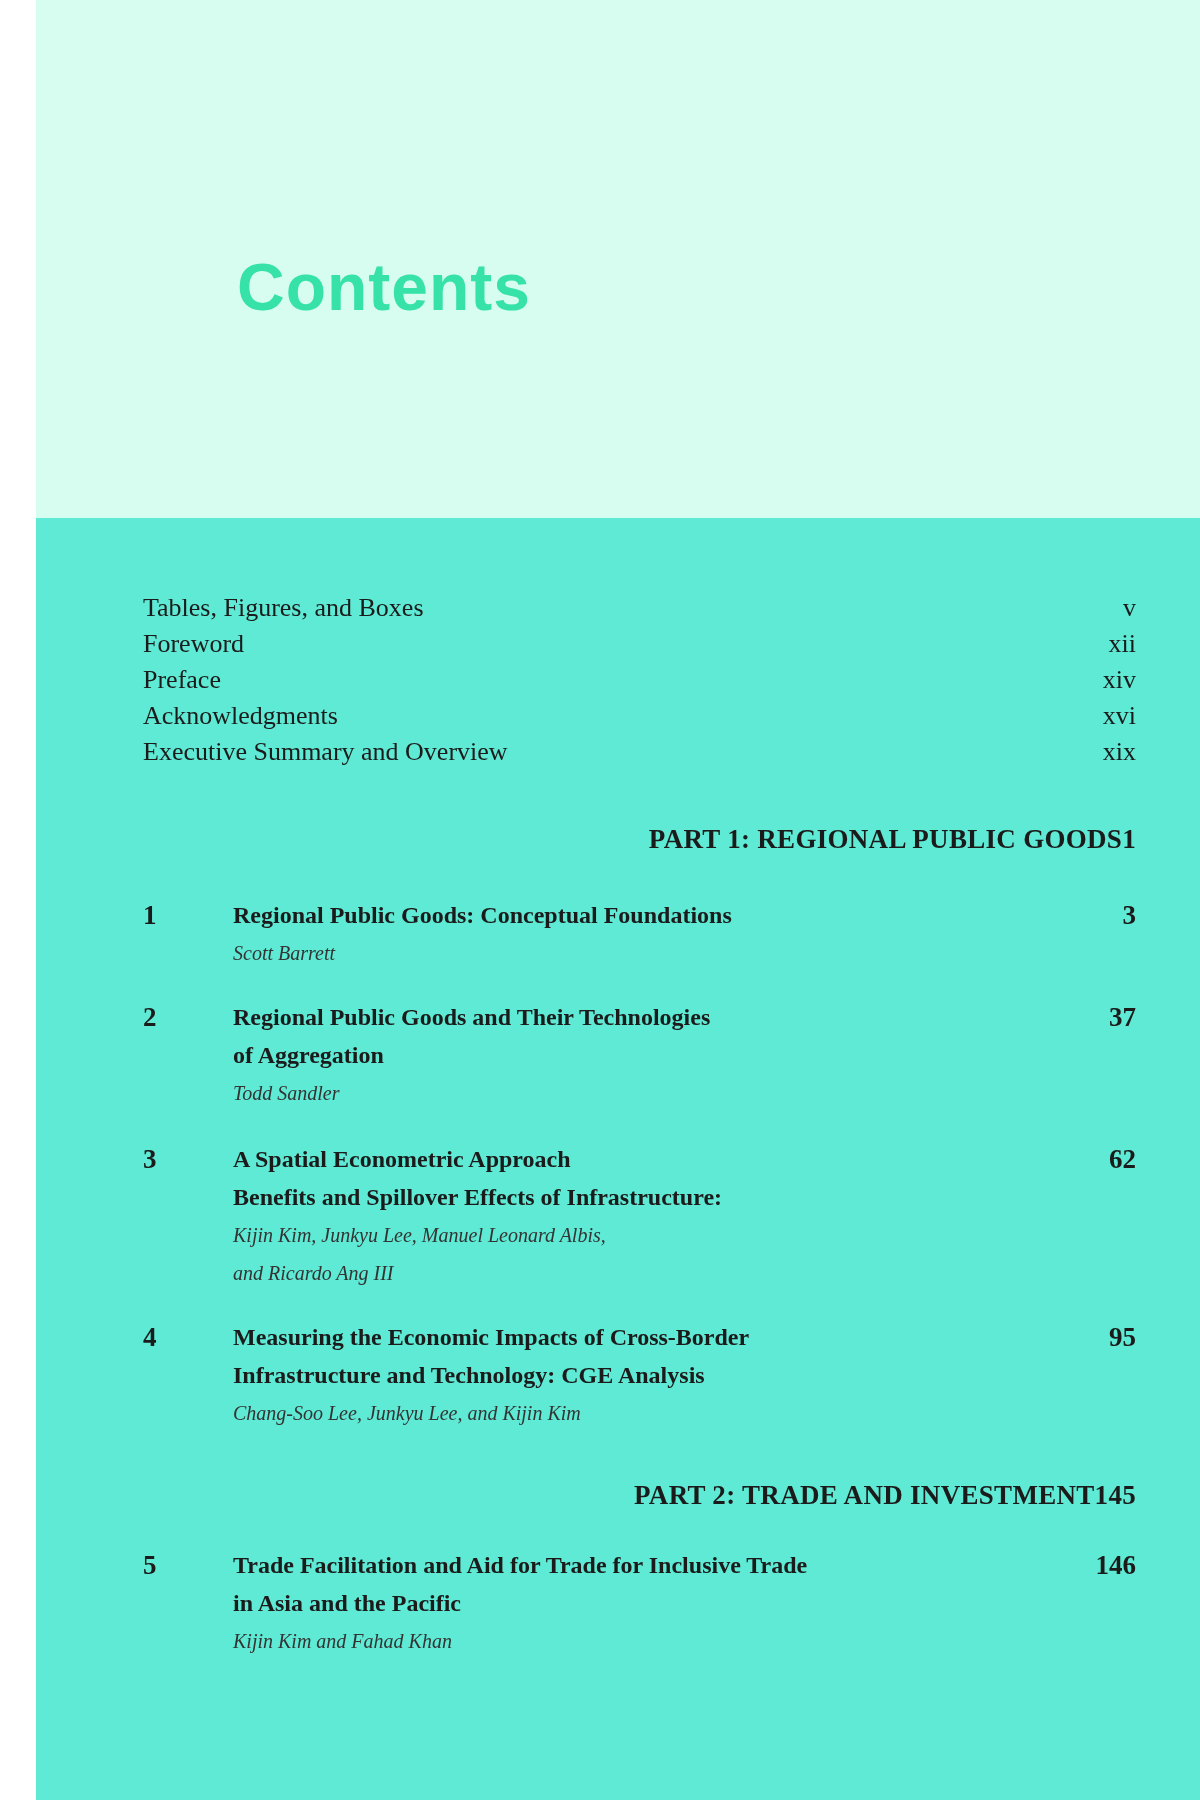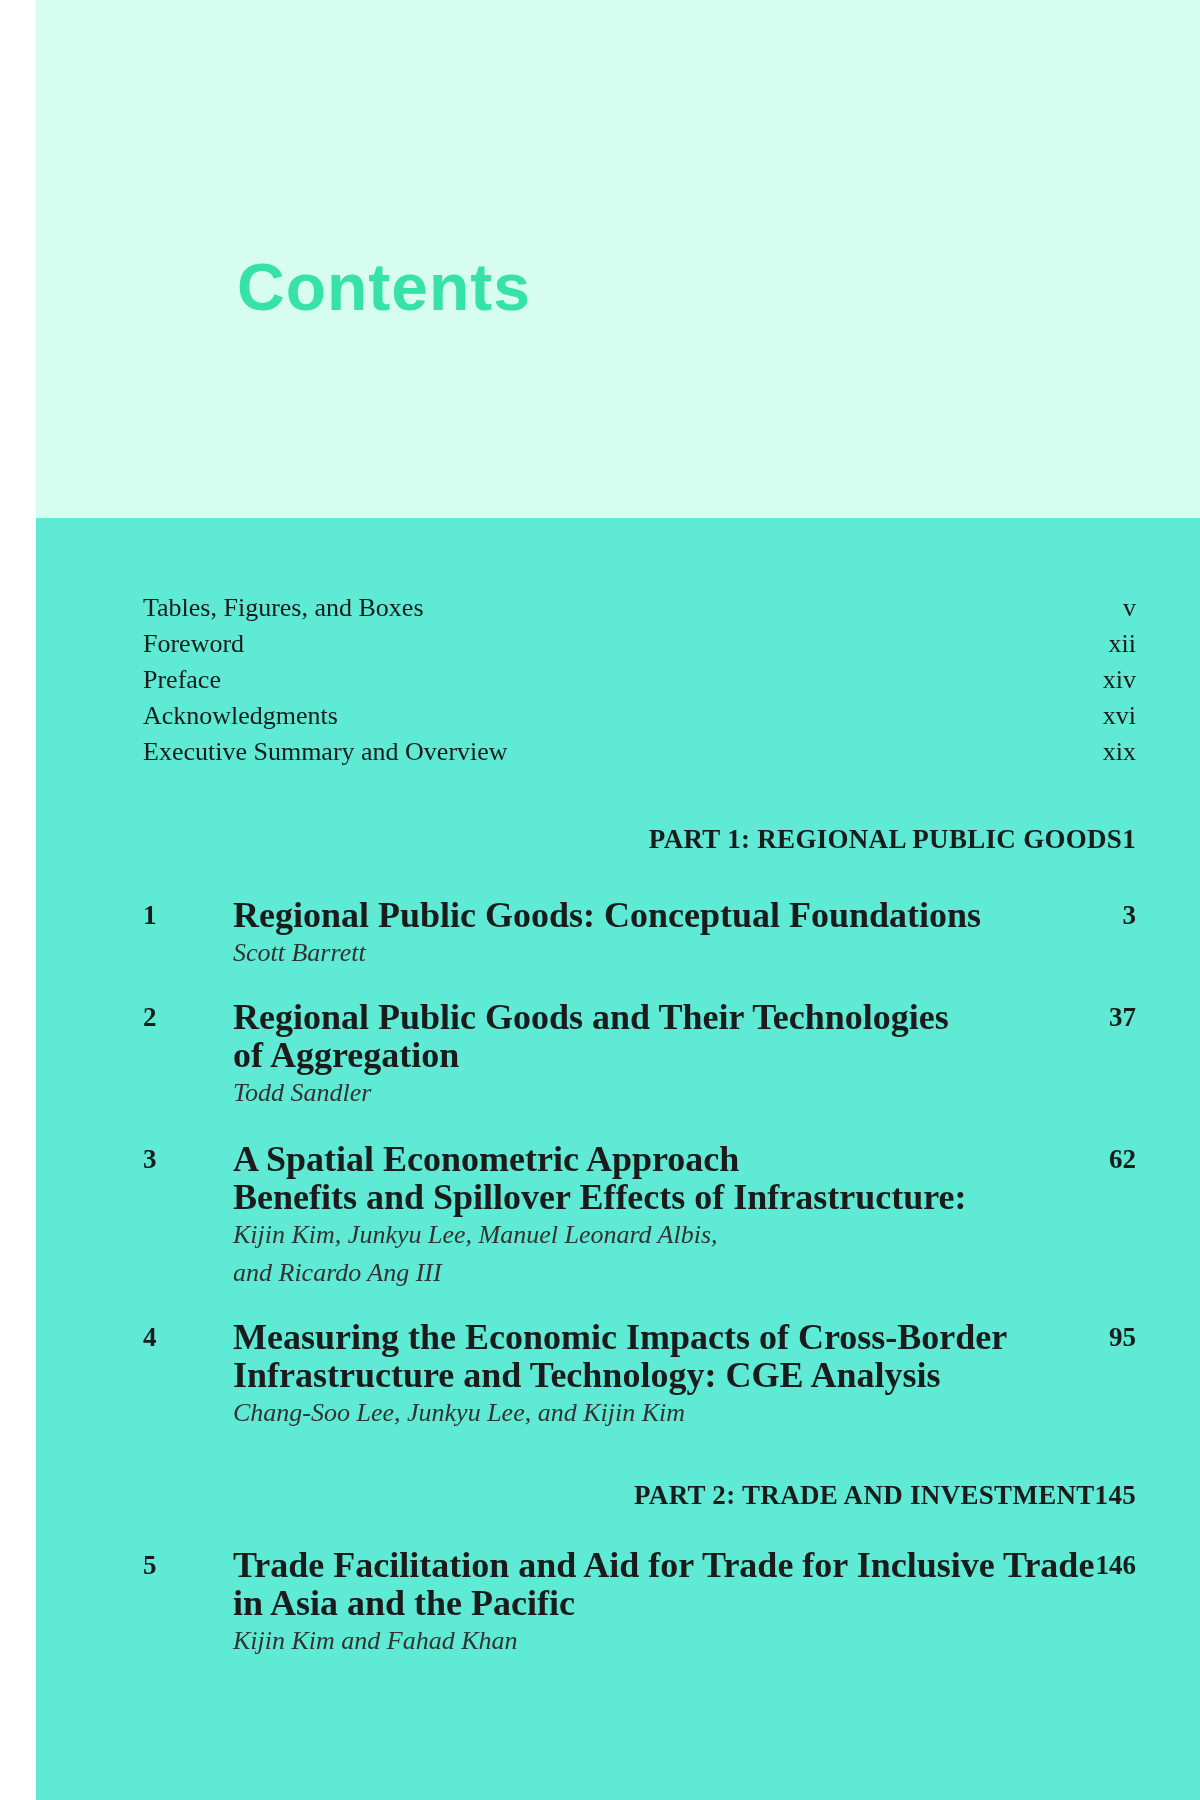--- a/index.html
+++ b/index.html
@@ -56,24 +56,24 @@
   }
   .chapter.ch-1{margin-top:38px;}
   .chapter.ch-2{margin-top:26px;}
   .chapter.ch-3{margin-top:28px;}
   .chapter.ch-4{margin-top:26px;}
   .chapter.ch-5{margin-top:32px;}
   .ch-num{
     font-size:27px;line-height:38px;font-weight:bold;
   }
   .ch-title{
-    font-size:36px;line-height:38px;font-weight:bold;
+    font-size:24px;line-height:38px;font-weight:bold;
   }
   .ch-authors{
-    font-size:26px;line-height:38px;
+    font-size:20px;line-height:38px;
     font-style:italic;
     color:var(--author-text);
   }
   .pg{
     text-align:right;
     font-size:26px;line-height:36px;
   }
   .pg-bold{
     text-align:right;
     font-size:27px;line-height:38px;font-weight:bold;

